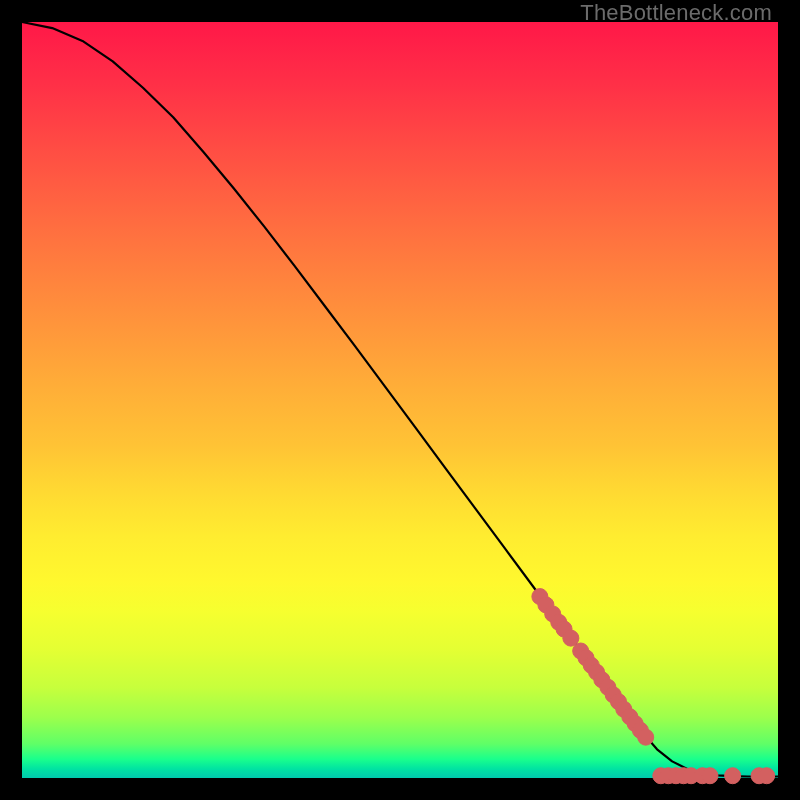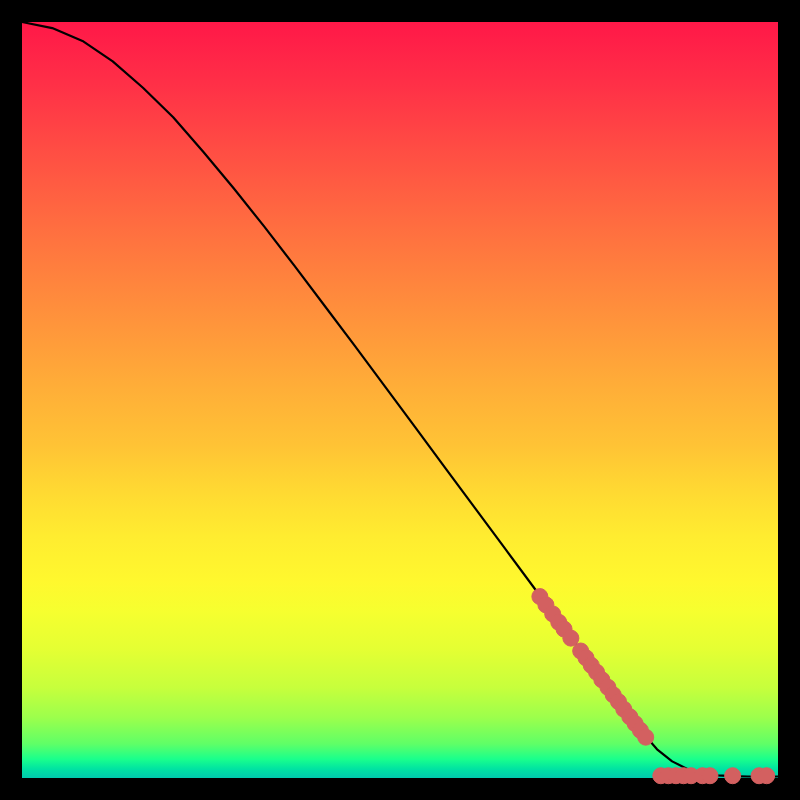--- a/index.html
+++ b/index.html
@@ -73,20 +73,21 @@
   .dot {
     fill: #d36060;
     stroke: #d36060;
   }
 </style>
 </head>
 <body>
 
 <div class="frame">
   <div class="plot-area"></div>
+  <div class="watermark">TheBottleneck.com</div>
   <svg class="overlay" viewBox="0 0 756 756">
     <path id="curve-path" class="curve" d="M0.00 0.00 L30.24 6.05 L60.48 18.90 L90.72 39.31 L120.96 65.77 L151.20 95.26 L181.44 130.03 L211.68 166.32 L241.92 204.12 L272.16 243.43 L302.40 283.50 L332.64 323.57 L362.88 364.39 L393.12 405.22 L423.36 446.04 L453.60 486.86 L483.84 527.69 L514.08 568.51 L544.32 609.34 L574.56 650.16 L604.80 690.98 L619.92 709.88 L635.04 727.27 L650.16 739.37 L665.28 746.93 L680.40 751.46 L695.52 753.35 L710.64 754.11 L725.76 754.49 L740.88 754.49 L756.00 754.49 "></path>
     <g id="dots">
         <circle cx="517.86" cy="574.56" r="8" class="dot"></circle>
         <circle cx="523.91" cy="582.88" r="8" class="dot"></circle>
         <circle cx="530.71" cy="591.95" r="8" class="dot"></circle>
         <circle cx="536.76" cy="600.26" r="8" class="dot"></circle>
         <circle cx="542.05" cy="607.07" r="8" class="dot"></circle>
         <circle cx="548.86" cy="616.14" r="8" class="dot"></circle>
         <circle cx="558.68" cy="628.99" r="8" class="dot"></circle>

